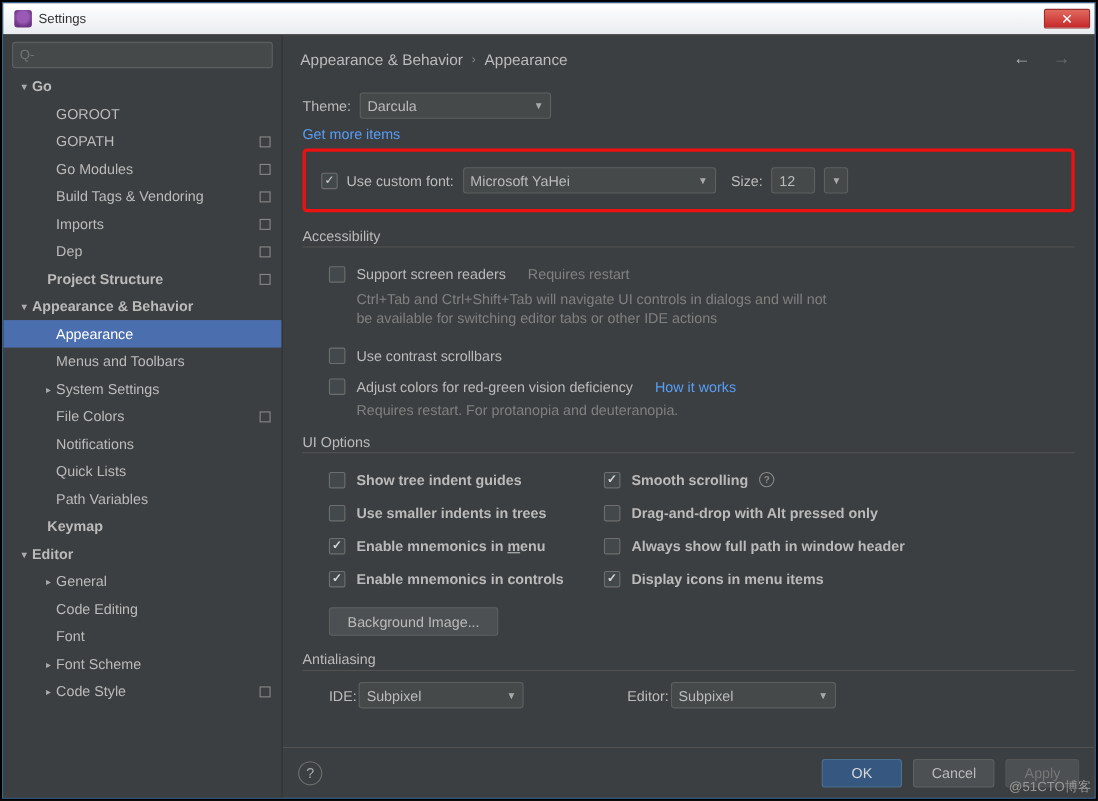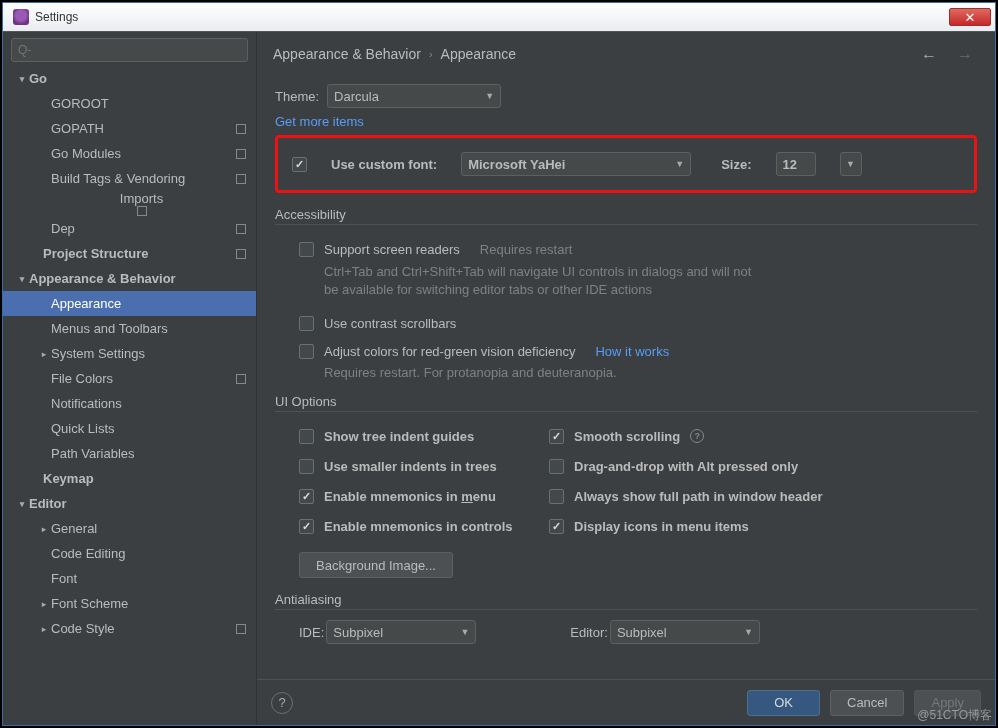--- a/index.html
+++ b/index.html
@@ -35,21 +35,21 @@
 .panel-body { flex: 1; overflow-y: auto; padding: 10px 18px 10px 18px; color: #bbbbbb; font-size: 13px; }
 
 .form-row { display: flex; align-items: center; gap: 8px; margin: 6px 0; }
 .dropdown { background: #45494a; border: 1px solid #5e6060; border-radius: 3px; height: 24px; display: flex; align-items: center; padding: 0 6px; color: #bbb; }
 .dropdown .dd-val { flex: 1; }
 .dropdown .dd-caret { color: #aaa; font-size: 9px; }
 
 .link { color: #589df6; }
 .hint { color: #808080; }
 
-.hl-box { border: 3px solid #e11; border-radius: 4px; padding: 14px 14px; margin: 6px 0 14px; display: flex; align-items: center; gap: 24px; font-weight: bold; }
+.hl-box { border: 3px solid #e11; border-radius: 4px; padding: 14px 14px; margin: 6px 0 14px; display: flex; align-items: center; gap: 8px; }
 
 .section-lbl { color: #bbbbbb; margin-top: 14px; margin-bottom: 2px; }
 .hr { height: 1px; background: #515151; margin-bottom: 10px; }
 
 .cb { width: 15px; height: 15px; border: 1px solid #6e6e6e; border-radius: 2px; display: inline-flex; align-items: center; justify-content: center; background: #43494a; flex-shrink: 0; }
 .cb.checked::after { content: "✓"; color: #d7d7d7; font-size: 11px; line-height: 1; }
 
 .indent { padding-left: 24px; }
 .opt-row { display: flex; align-items: center; gap: 10px; min-height: 28px; }
 .two-col { display: grid; grid-template-columns: 250px 1fr; row-gap: 2px; font-weight: bold; }
@@ -106,21 +106,21 @@
           <div class="row" style="padding-left: 34px;">
             <span class="chev"></span>
             <span class="lbl">Go Modules</span>
             <span class="badge"></span>
           </div>
           <div class="row" style="padding-left: 34px;">
             <span class="chev"></span>
             <span class="lbl">Build Tags &amp; Vendoring</span>
             <span class="badge"></span>
           </div>
-          <div class="row" style="padding-left: 34px; flex-direction: column;">
+          <div class="row" style="padding-left: 34px;">
             <span class="chev"></span>
             <span class="lbl">Imports</span>
             <span class="badge"></span>
           </div>
           <div class="row" style="padding-left: 34px;">
             <span class="chev"></span>
             <span class="lbl">Dep</span>
             <span class="badge"></span>
           </div>
           <div class="row bold" style="padding-left: 26px;">

